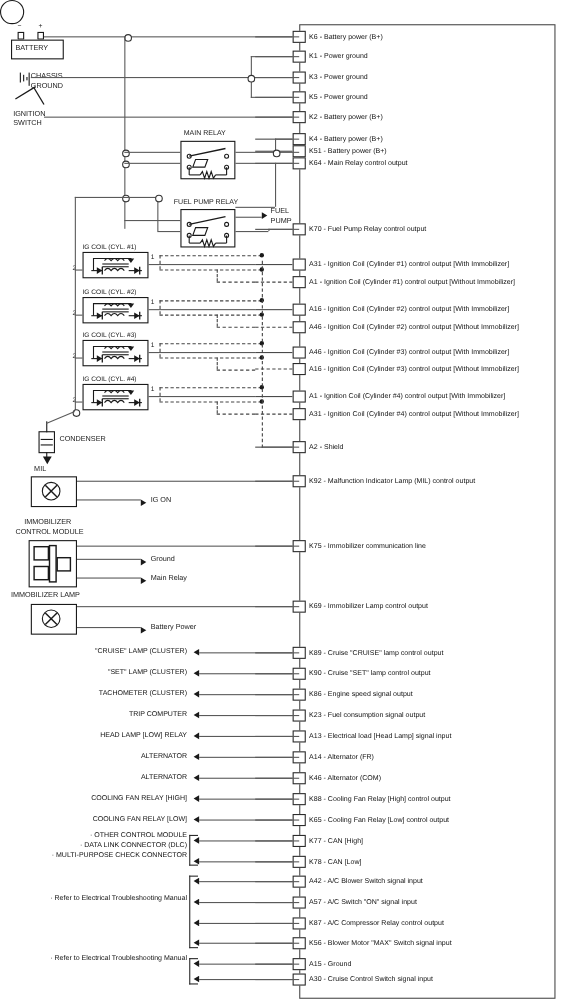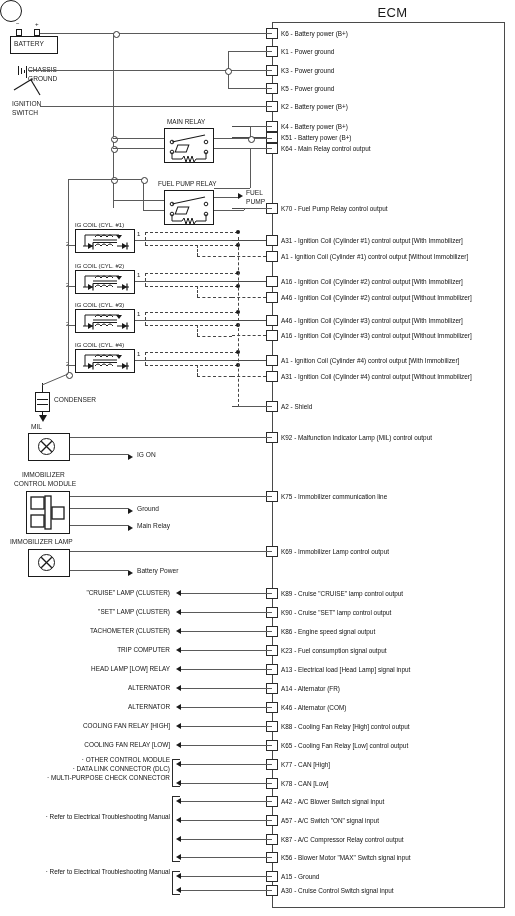--- a/index.html
+++ b/index.html
@@ -83,21 +83,20 @@
   
   .capbox{position:absolute;border:1.4px solid #1a1a1a;background:#fff;box-sizing:border-box;}
   .capplate{position:absolute;background:#1a1a1a;height:1.4px;}
   svg{position:absolute;overflow:visible;}
 </style>
 </head>
 <body>
 
 <div id="page">
 
-  <div class="lbl ctr" id="ecm-title">ECM</div>
   <div class="box" id="ecm-box"></div>
 
   <div id="ecm-pins">
       <div class="pinrow" style="top: 28px; left: 272px;">
         <div class="pinlead" style="left: -40px; top: 5px; width: 34px;"></div>
         <div class="pin"></div>
         <div class="pintext">K6 - Battery power (B+)</div>
       </div>
       <div class="pinrow" style="top: 46px; left: 272px;">
         <div class="pinlead" style="left: -40px; top: 5px; width: 34px;"></div>

